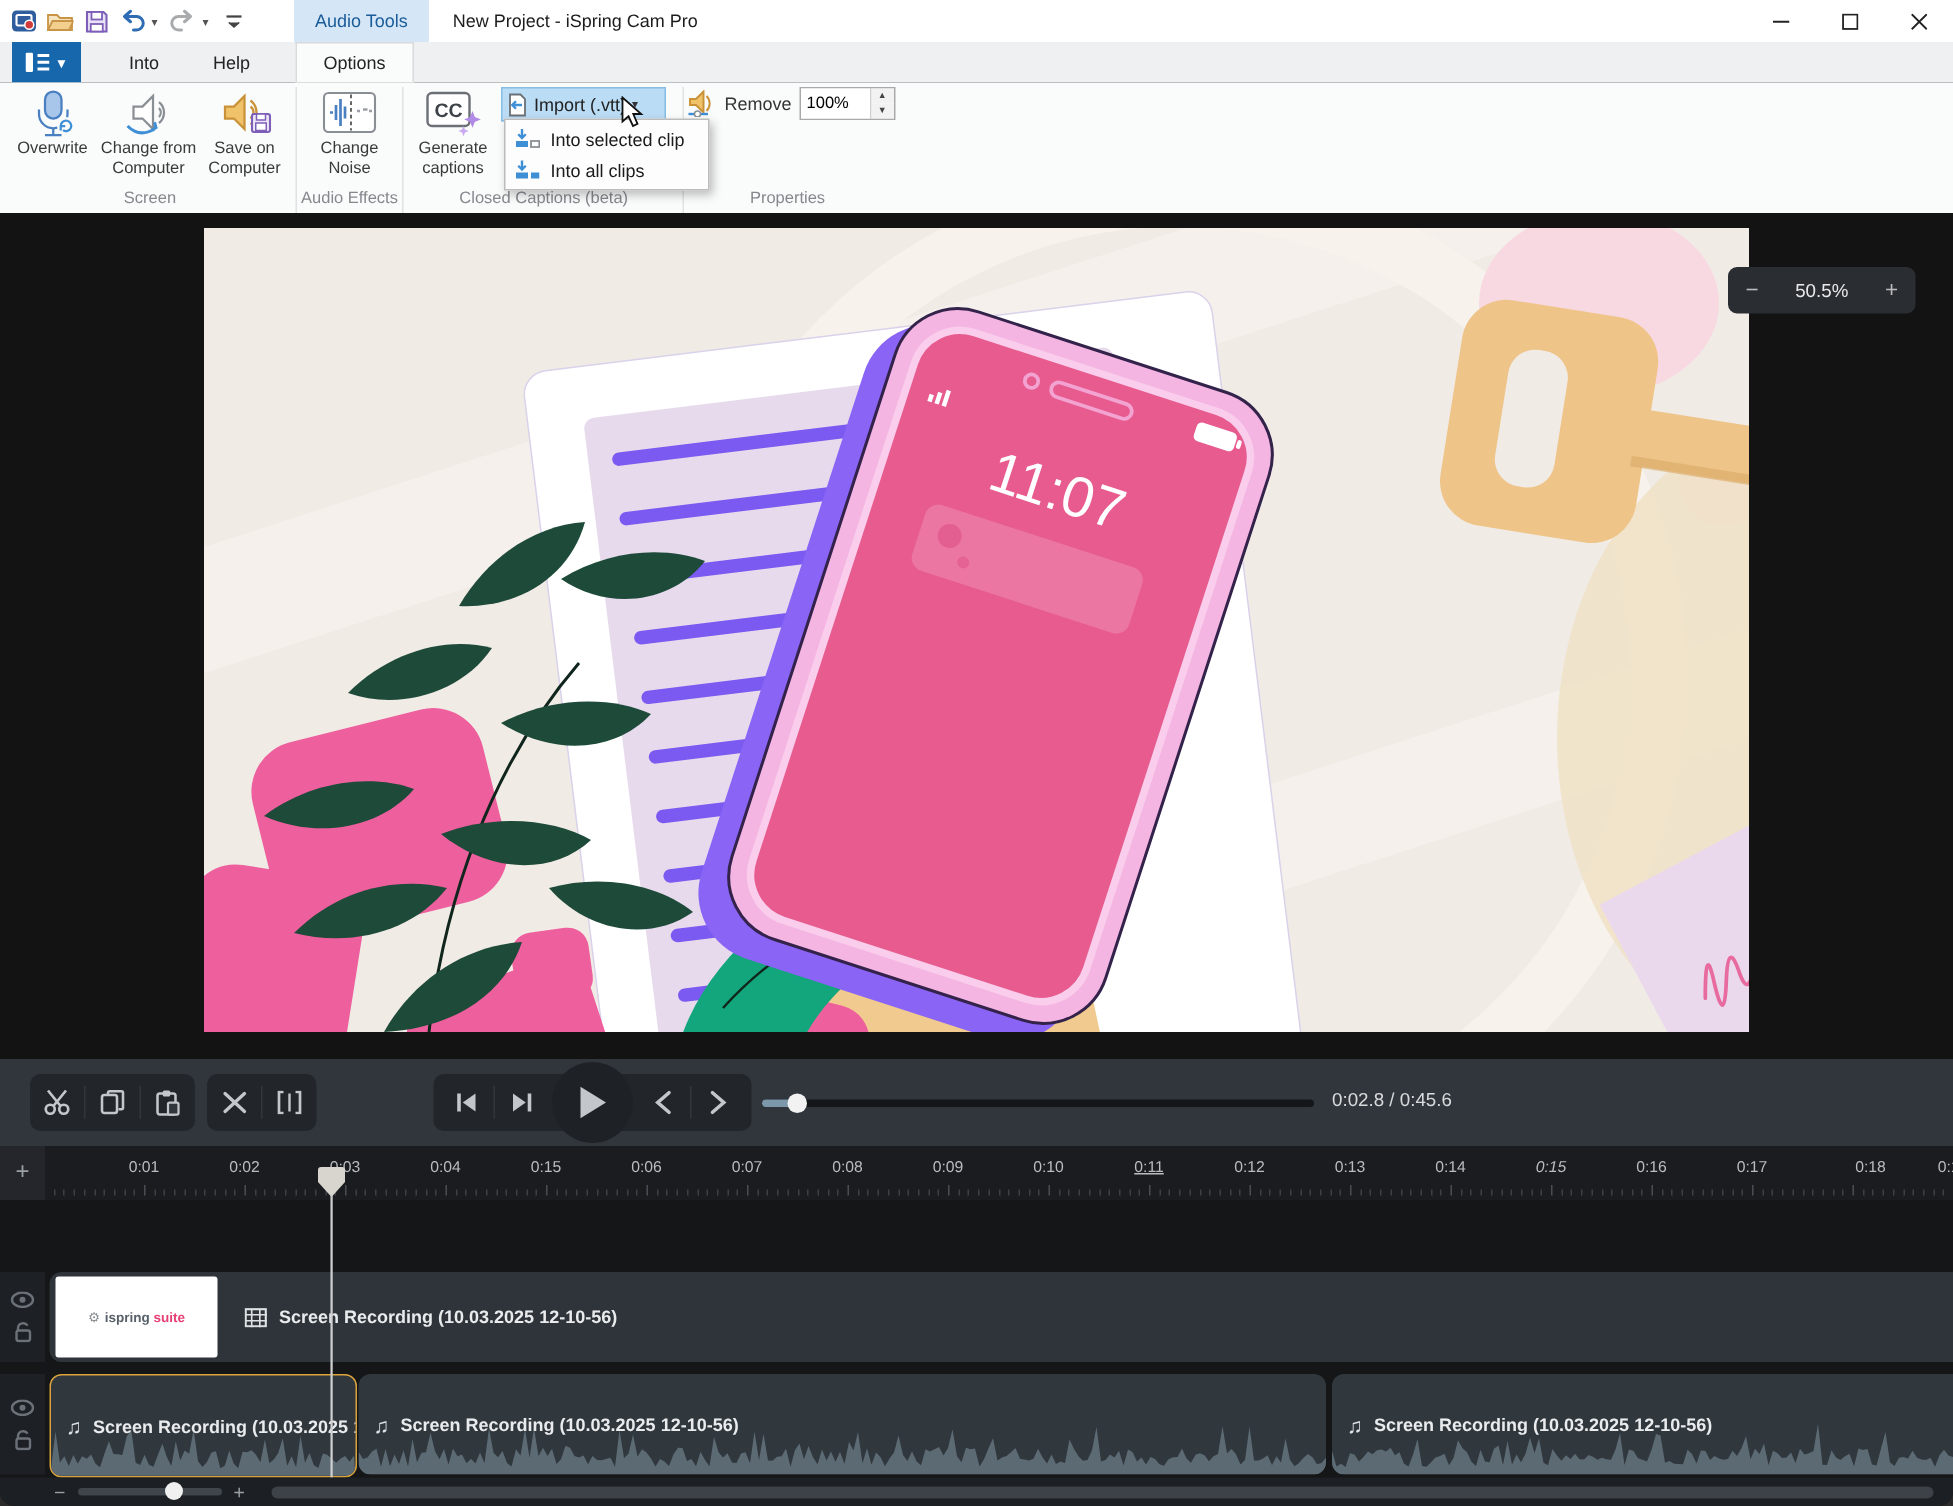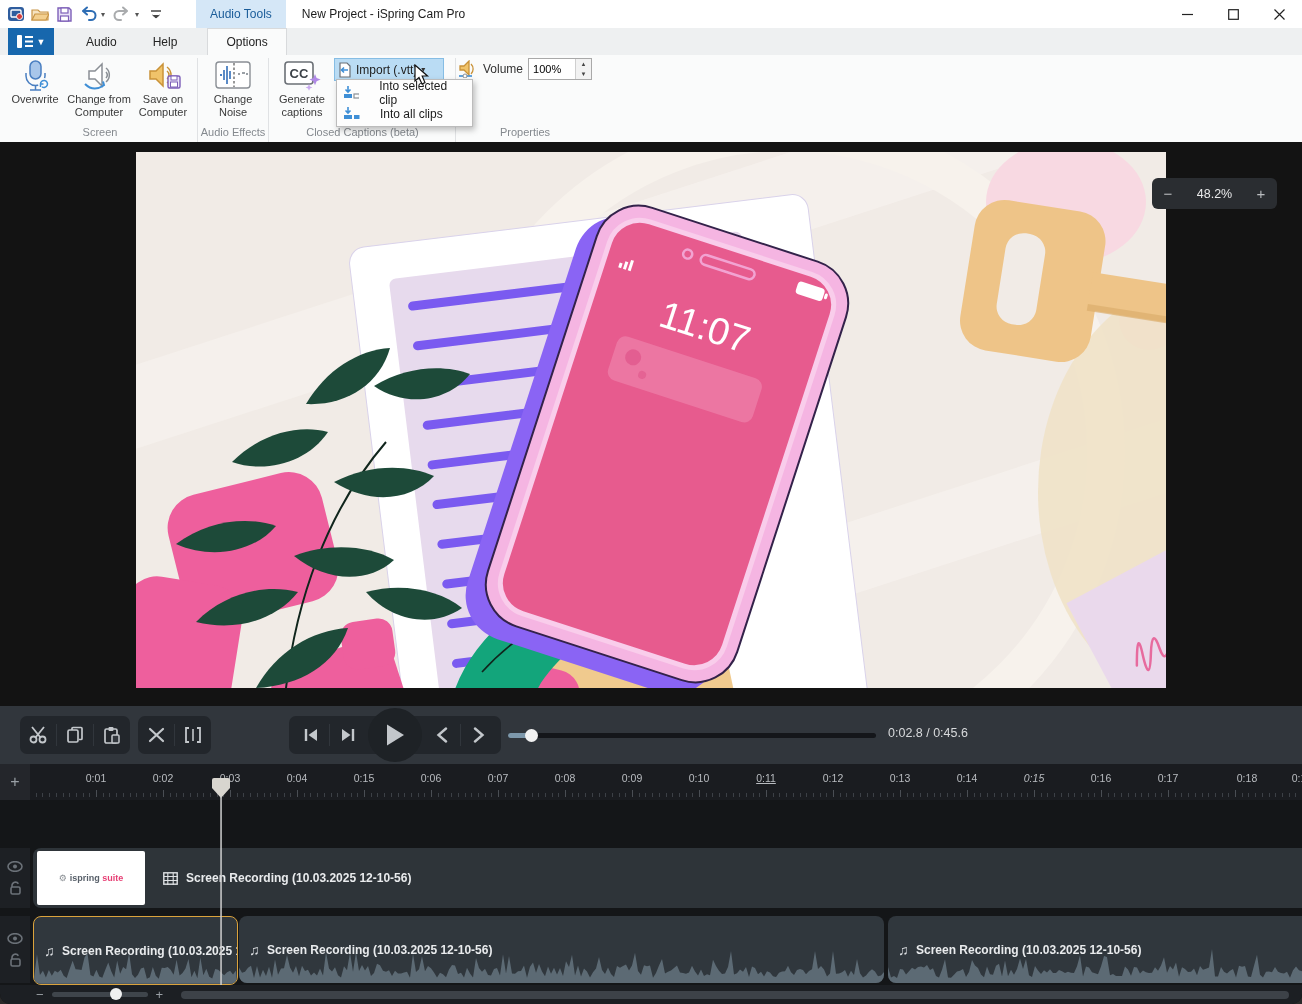--- a/index.html
+++ b/index.html
@@ -27,21 +27,21 @@
   .gsep{position:absolute;top:3px;width:1px;height:126px;background:#e0e2e4;}
   .glabel{position:absolute;top:71px;height:14px;font-size:11px;color:#84898e;text-align:center;}
   #import-btn{position:absolute;left:334px;top:3px;width:102px;height:21px;background:#badcf4;border:1px solid #86bde4;display:flex;align-items:center;gap:4px;padding:0 3px;font-size:12px;color:#222;}
   #volume-row{position:absolute;left:458px;top:3px;height:22px;display:flex;align-items:center;gap:5px;font-size:12px;color:#333;}
   #volume-box{width:62px;height:20px;border:1px solid #a9a9a9;background:#fff;display:flex;}
   #volume-input{flex:1;border:none;outline:none;font-size:11px;font-family:"Liberation Sans",sans-serif;padding:0 0 0 4px;width:40px;}
   #volume-spin{width:15px;border-left:1px solid #cfcfcf;display:flex;flex-direction:column;}
   #volume-spin div{flex:1;display:flex;align-items:center;justify-content:center;font-size:6px;color:#444;background:#f2f2f2;}
   
   #vtt-menu{left:336px;top:79px;width:135px;background:#fdfdfd;border:1px solid #bcbcbc;box-shadow:2px 3px 6px rgba(0,0,0,.25);z-index:60;padding:2px 0;}
-  .mitem{height:21px;display:flex;align-items:center;gap:20px;padding:0 8px 0 6px;font-size:12px;color:#1b1b1b;}
+  .mitem{height:21px;display:flex;align-items:center;gap:7px;padding:0 8px 0 6px;font-size:12px;color:#1b1b1b;}
   
   #preview{left:0;top:142px;width:1302px;height:564px;background:#131313;}
   #canvas{position:absolute;left:136px;top:10px;width:1030px;height:536px;}
   #zoom-pill{position:absolute;left:1152px;top:36px;width:125px;height:31px;background:#2a2d31;border-radius:6px;display:flex;align-items:center;color:#cfd2d5;z-index:5;}
   #zoom-pill .zbtn{width:32px;text-align:center;font-size:15px;color:#b9bcbf;}
   #zoom-pill .zval{flex:1;text-align:center;font-size:12.5px;color:#e8e9ea;}
   
   #playbar{left:0;top:706px;width:1302px;height:58px;background:#31363c;display:flex;align-items:center;}
   .pill{background:#22262b;border-radius:7px;height:38px;display:flex;align-items:center;}
   .tool{width:36px;height:38px;display:flex;align-items:center;justify-content:center;}
@@ -147,21 +147,21 @@
   </div>
 
   <div id="tabrow" class="abs">
     <div id="appmenu">
       <svg width="16" height="13">
           <rect x="0" y="0" width="5" height="13" rx="1" fill="#fff"></rect>
           <path d="M8 2 h8 M8 6.5 h8 M8 11 h8" stroke="#fff" stroke-width="2"></path>
         </svg>
       <span>▼</span>
     </div>
-    <div class="rtab" style="margin-left:14px;">Audio</div>
+    <div class="rtab" style="margin-left:14px;">Into</div>
     <div class="rtab">Help</div>
     <div class="rtab sel">Options</div>
   </div>
 
   <div id="ribbon" class="abs">
 
     <div class="bigbtn" style="left:6px;width:58px;">
       <span class="bicon">
         <svg width="34" height="34">
             <rect x="12" y="3" width="11" height="18" rx="5.5" fill="#a8c6ea" stroke="#4a7fc1" stroke-width="1.5"></rect>
@@ -231,21 +231,21 @@
     </div>
     <div class="gsep" style="left:455px;"></div>
 
     <div id="volume-row">
       <svg width="20" height="18">
           <path d="M2 6 h4 l5 -5 v14 l-5 -5 h-4 z" fill="#f0c36a" stroke="#c99238" stroke-width="1.3"></path>
           <path d="M13 4 a7 7 0 0 1 0 10" fill="none" stroke="#c99238" stroke-width="1.3"></path>
           <path d="M1 16 h13" stroke="#3f8fd6" stroke-width="1.6"></path>
           <circle cx="7" cy="16" r="2" fill="#fff" stroke="#8a8f95" stroke-width="1"></circle>
         </svg>
-      <span>Volume</span>
+      <span>Remove</span>
       <div id="volume-box">
         <input id="volume-input" value="100%" style="">
         <div id="volume-spin">
           <div>▲</div>
           <div>▼</div>
         </div>
       </div>
     </div>
 
     <div class="glabel" style="left:20px;width:160px;">Screen</div>
@@ -376,21 +376,21 @@
           <path d="M238 234 C 270 214 308 212 334 222 C 312 250 270 256 238 234 Z"></path>
           <path d="M198 330 C 232 312 272 312 298 324 C 274 350 232 352 198 330 Z"></path>
           <path d="M158 404 C 194 390 234 394 258 408 C 232 432 190 430 158 404 Z"></path>
           <path d="M120 536 C 140 500 176 478 212 476 C 200 512 164 534 120 536 Z"></path>
           <path d="M230 440 C 266 430 304 438 326 456 C 298 476 256 470 230 440 Z"></path>
         </g>
       </g>
     </svg>
     <div id="zoom-pill">
       <div class="zbtn">−</div>
-      <div class="zval">48.2%</div>
+      <div class="zval">50.5%</div>
       <div class="zbtn">+</div>
     </div>
   </div>
 
   <div id="playbar" class="abs">
     <div class="pill" style="margin-left:20px;">
       <div class="tool">
         <svg width="19" height="18">
             <circle cx="4.5" cy="13.5" r="3" fill="none" stroke="#c3c7cb" stroke-width="1.8"></circle>
             <circle cx="13.5" cy="13.5" r="3" fill="none" stroke="#c3c7cb" stroke-width="1.8"></circle>

